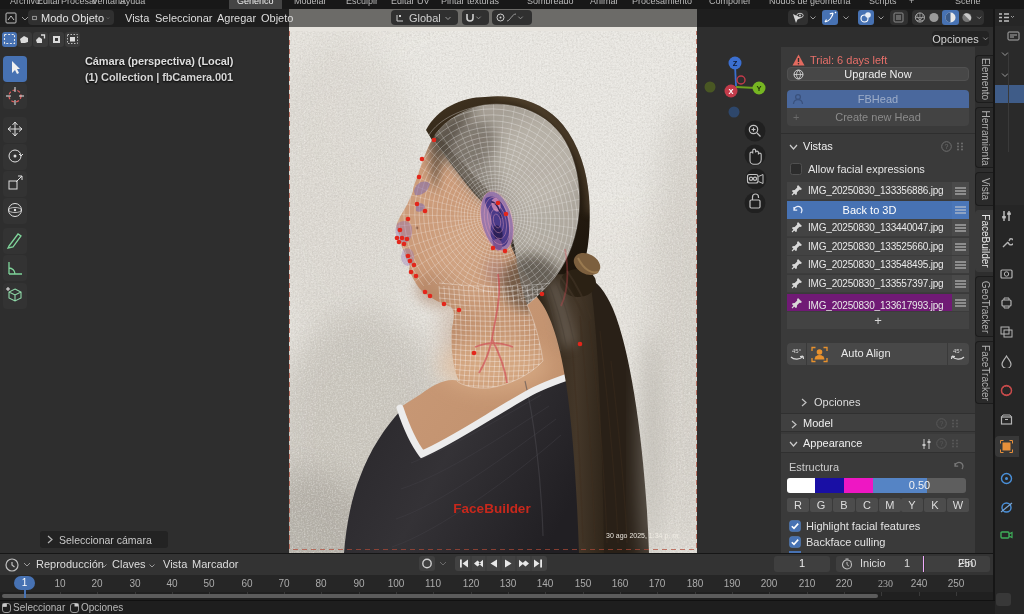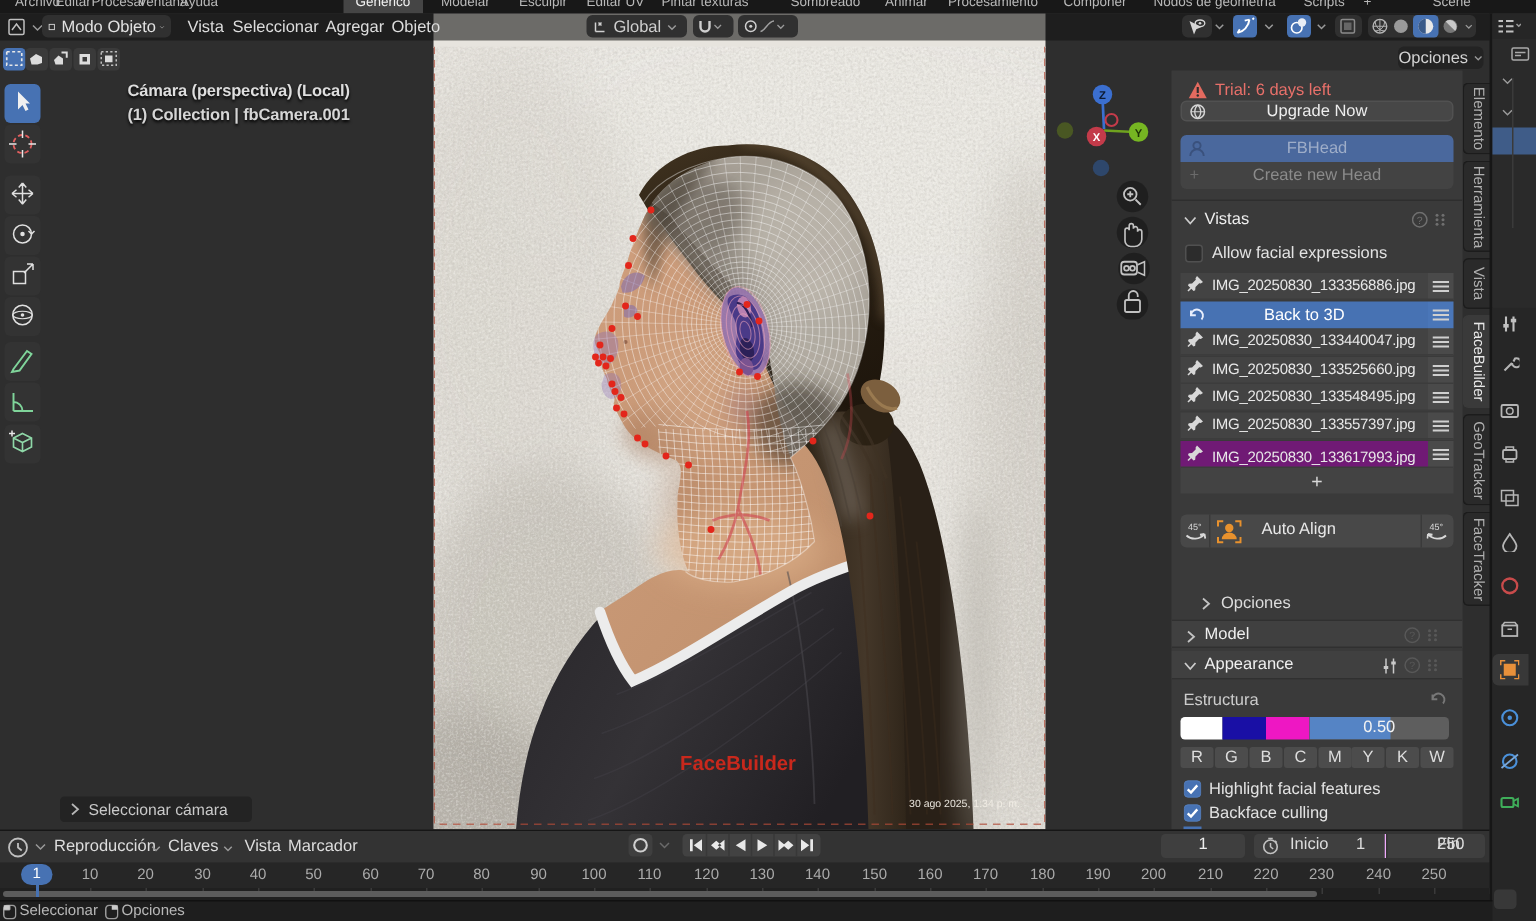--- a/index.html
+++ b/index.html
@@ -752,21 +752,21 @@
       <span class="abs" style="left:496px;top:3px;width:24px;text-align:center;color:#ababab;font-size:10px;">130</span>
       <span class="abs" style="left:533px;top:3px;width:24px;text-align:center;color:#ababab;font-size:10px;">140</span>
       <span class="abs" style="left:571px;top:3px;width:24px;text-align:center;color:#ababab;font-size:10px;">150</span>
       <span class="abs" style="left:608px;top:3px;width:24px;text-align:center;color:#ababab;font-size:10px;">160</span>
       <span class="abs" style="left:645px;top:3px;width:24px;text-align:center;color:#ababab;font-size:10px;">170</span>
       <span class="abs" style="left:683px;top:3px;width:24px;text-align:center;color:#ababab;font-size:10px;">180</span>
       <span class="abs" style="left:720px;top:3px;width:24px;text-align:center;color:#ababab;font-size:10px;">190</span>
       <span class="abs" style="left:757px;top:3px;width:24px;text-align:center;color:#ababab;font-size:10px;">200</span>
       <span class="abs" style="left:795px;top:3px;width:24px;text-align:center;color:#ababab;font-size:10px;">210</span>
       <span class="abs" style="left:832px;top:3px;width:24px;text-align:center;color:#ababab;font-size:10px;">220</span>
-      <span class="abs" style="left:869px;top:3px;width:24px;text-align:center;color:#ababab;font-size:10px;">230</span>
+      <span class="abs" style="left:869px;top:3px;width:24px;text-align:right;color:#ababab;font-size:10px;font-family:Liberation Serif, serif;">230</span>
       <span class="abs" style="left:907px;top:3px;width:24px;text-align:center;color:#ababab;font-size:10px;">240</span>
       <span class="abs" style="left:944px;top:3px;width:24px;text-align:center;color:#ababab;font-size:10px;">250</span>
  <div class="abs" style="left:14px;top:1px;width:21px;height:14px;background:#4772b3;border-radius:7px;text-align:center;color:#ffffff;font-size:10px;padding-top:1px;">1</div>
 </div>
 <div class="abs" style="left:0;top:592px;width:993px;height:8px;background:#202020;">
  <div class="abs" style="left:60px;top:0;width:1px;height:4px;background:#3a3a3a;"></div>
       <div class="abs" style="left:97px;top:0;width:1px;height:4px;background:#3a3a3a;"></div>
       <div class="abs" style="left:135px;top:0;width:1px;height:4px;background:#3a3a3a;"></div>
       <div class="abs" style="left:172px;top:0;width:1px;height:4px;background:#3a3a3a;"></div>
       <div class="abs" style="left:209px;top:0;width:1px;height:4px;background:#3a3a3a;"></div>

